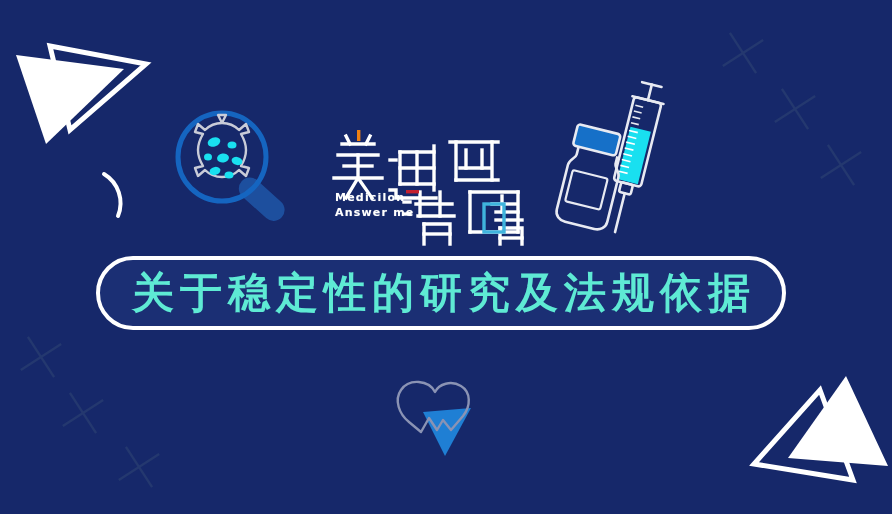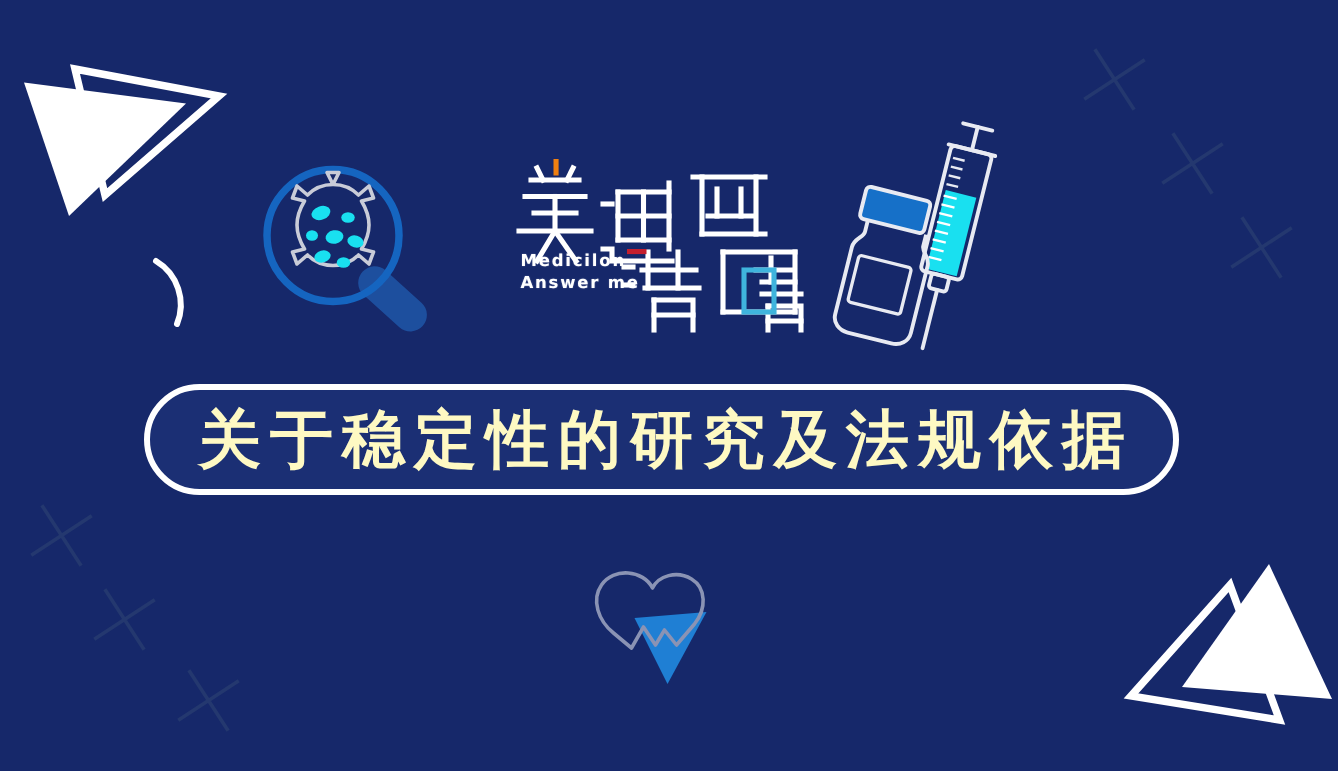--- a/index.html
+++ b/index.html
@@ -27,39 +27,38 @@
     height:74px;
     border:4px solid #ffffff;
     border-radius:40px;
     background:#1b2f74;
     box-sizing:border-box;
     display:flex;
     align-items:center;
     justify-content:center;
   }
   #title-text{
-    color:#fef9c3;
+    color:#5eead4;
     font-size:42px;
     font-weight:bold;
     letter-spacing:6px;
     line-height:1;
     white-space:nowrap;
     font-family:"DejaVu Sans","Liberation Sans",sans-serif;
     text-indent:6px;
     text-align:center;
   }
 
   
   #logo-block{
     position:absolute;
     left:330px;
-    top:104px;
+    top:128px;
     width:210px;
     height:118px;
-    margin-left:12px;
   }
   #logo-en{
     position:absolute;
     left:5px;
     top:62px;
     color:#ffffff;
     font-size:11px;
     font-weight:bold;
     line-height:15px;
     letter-spacing:1.2px;

